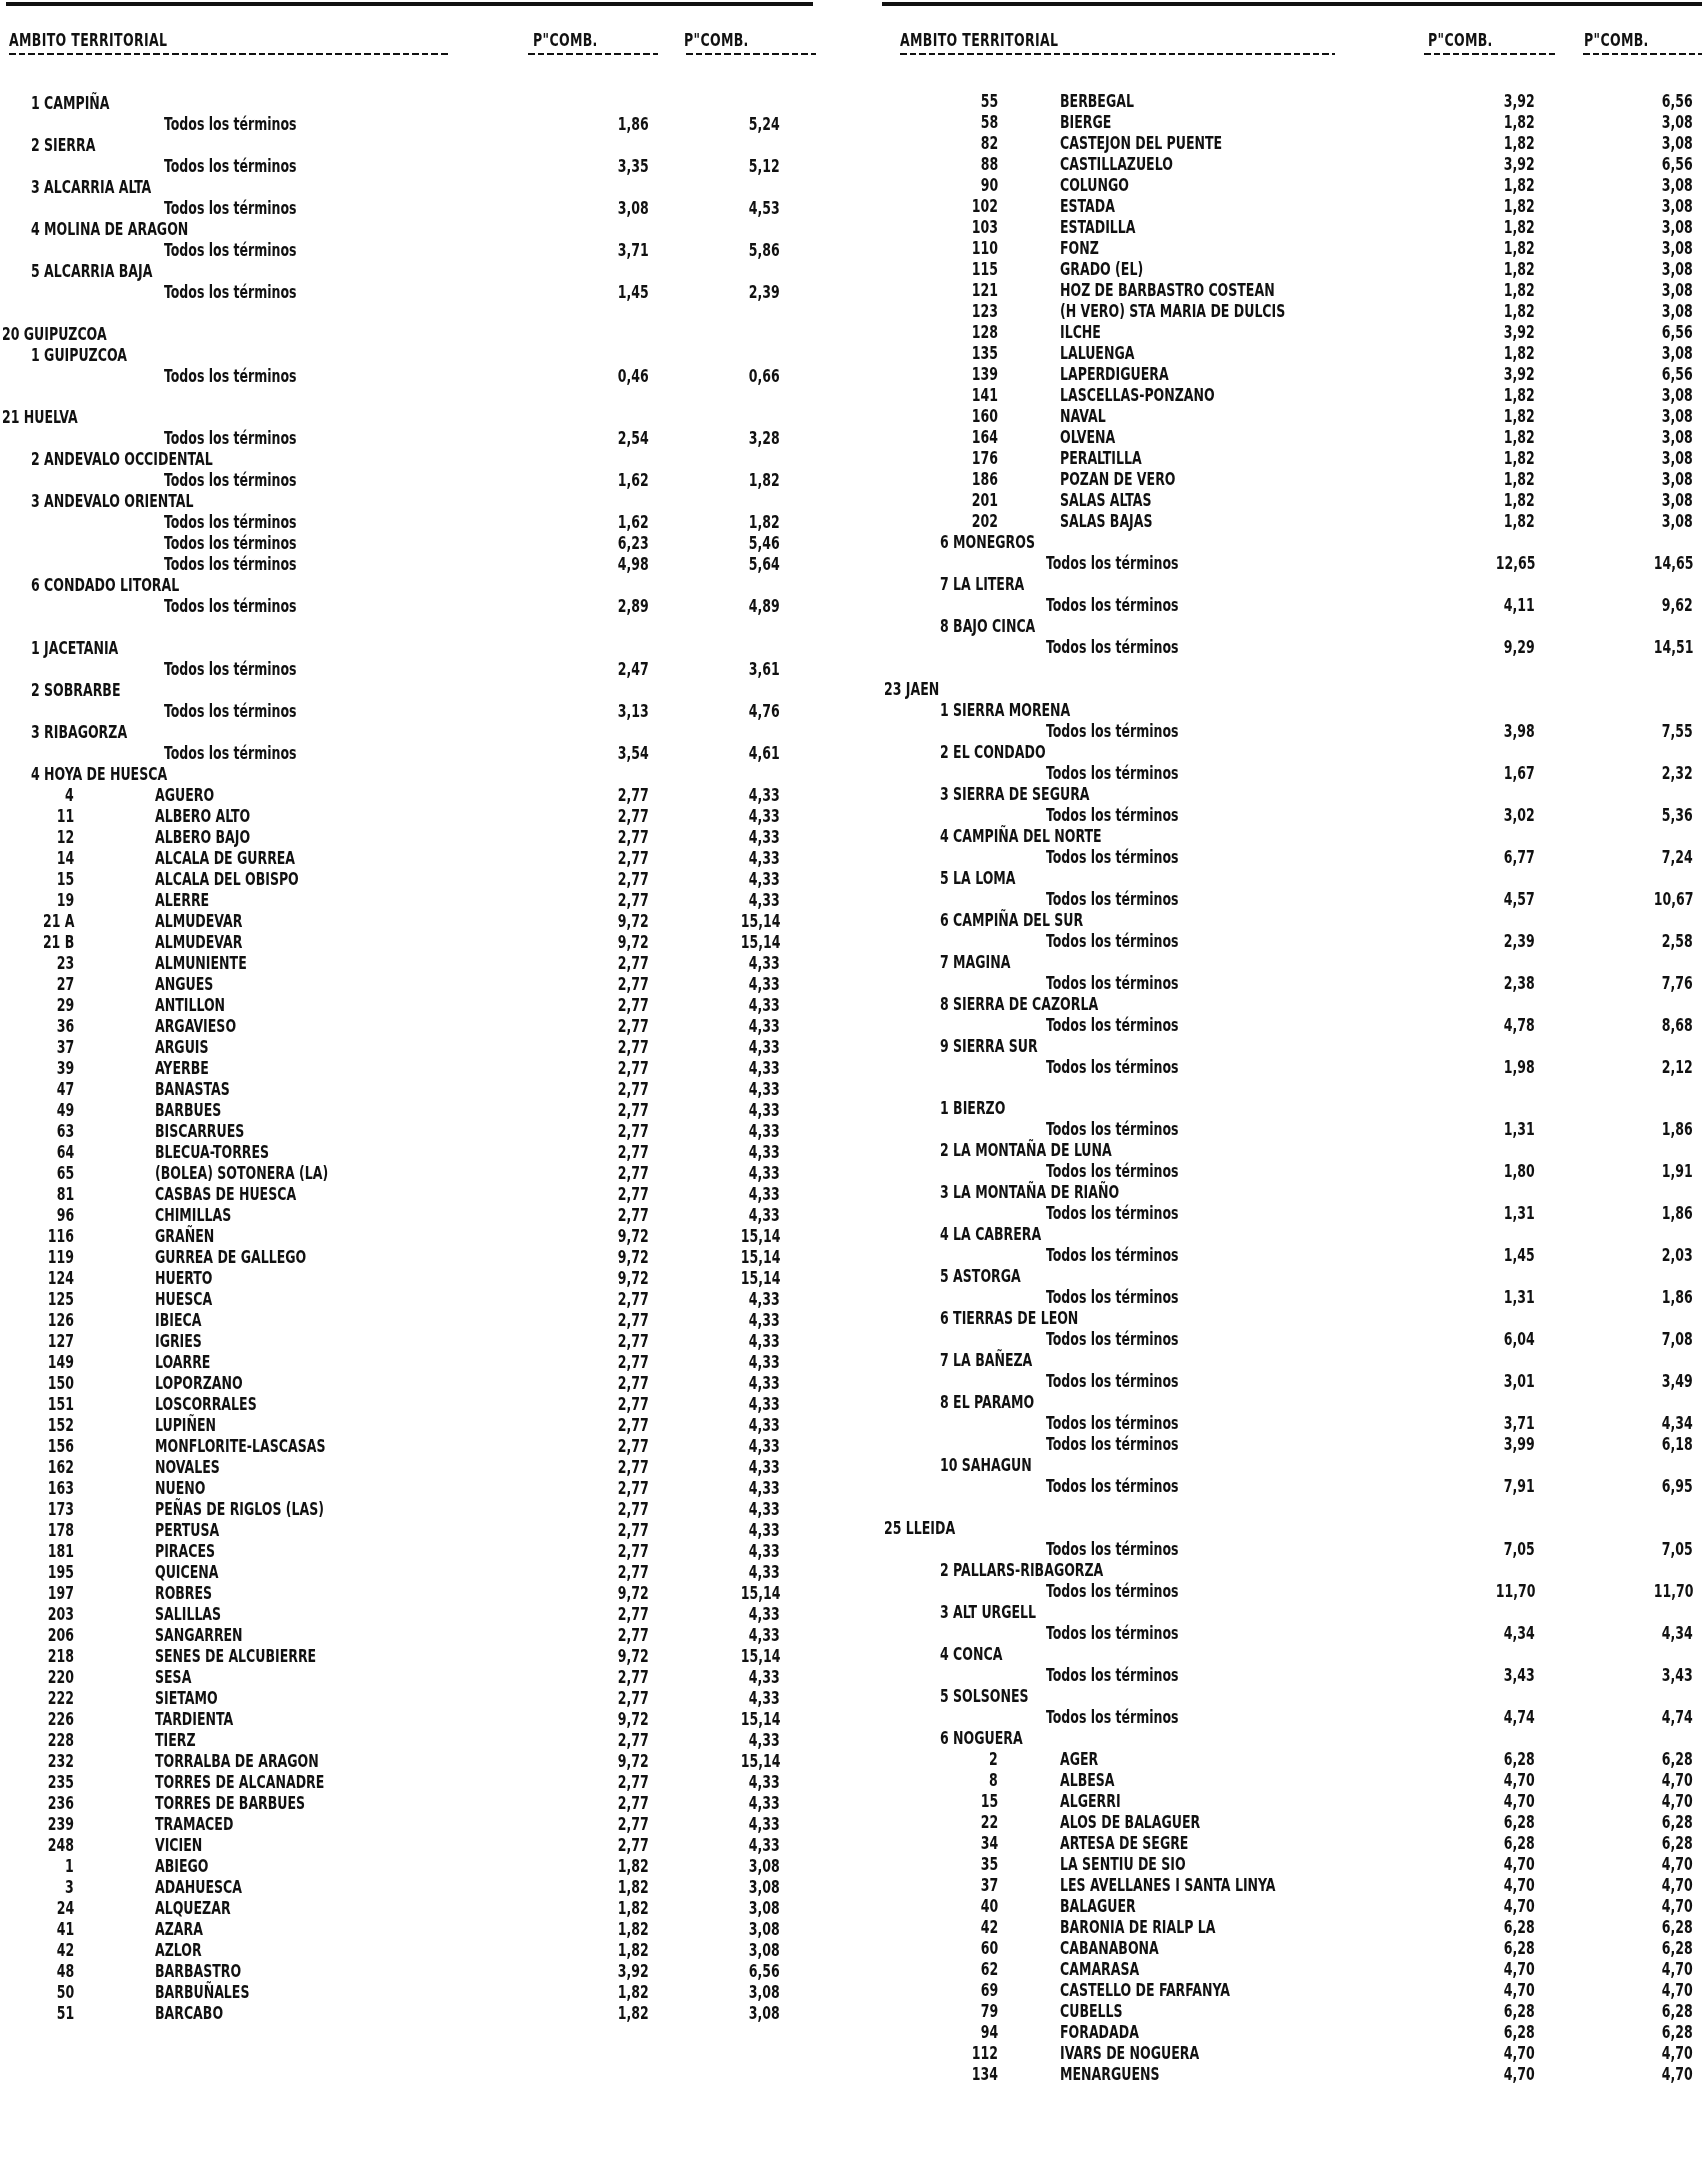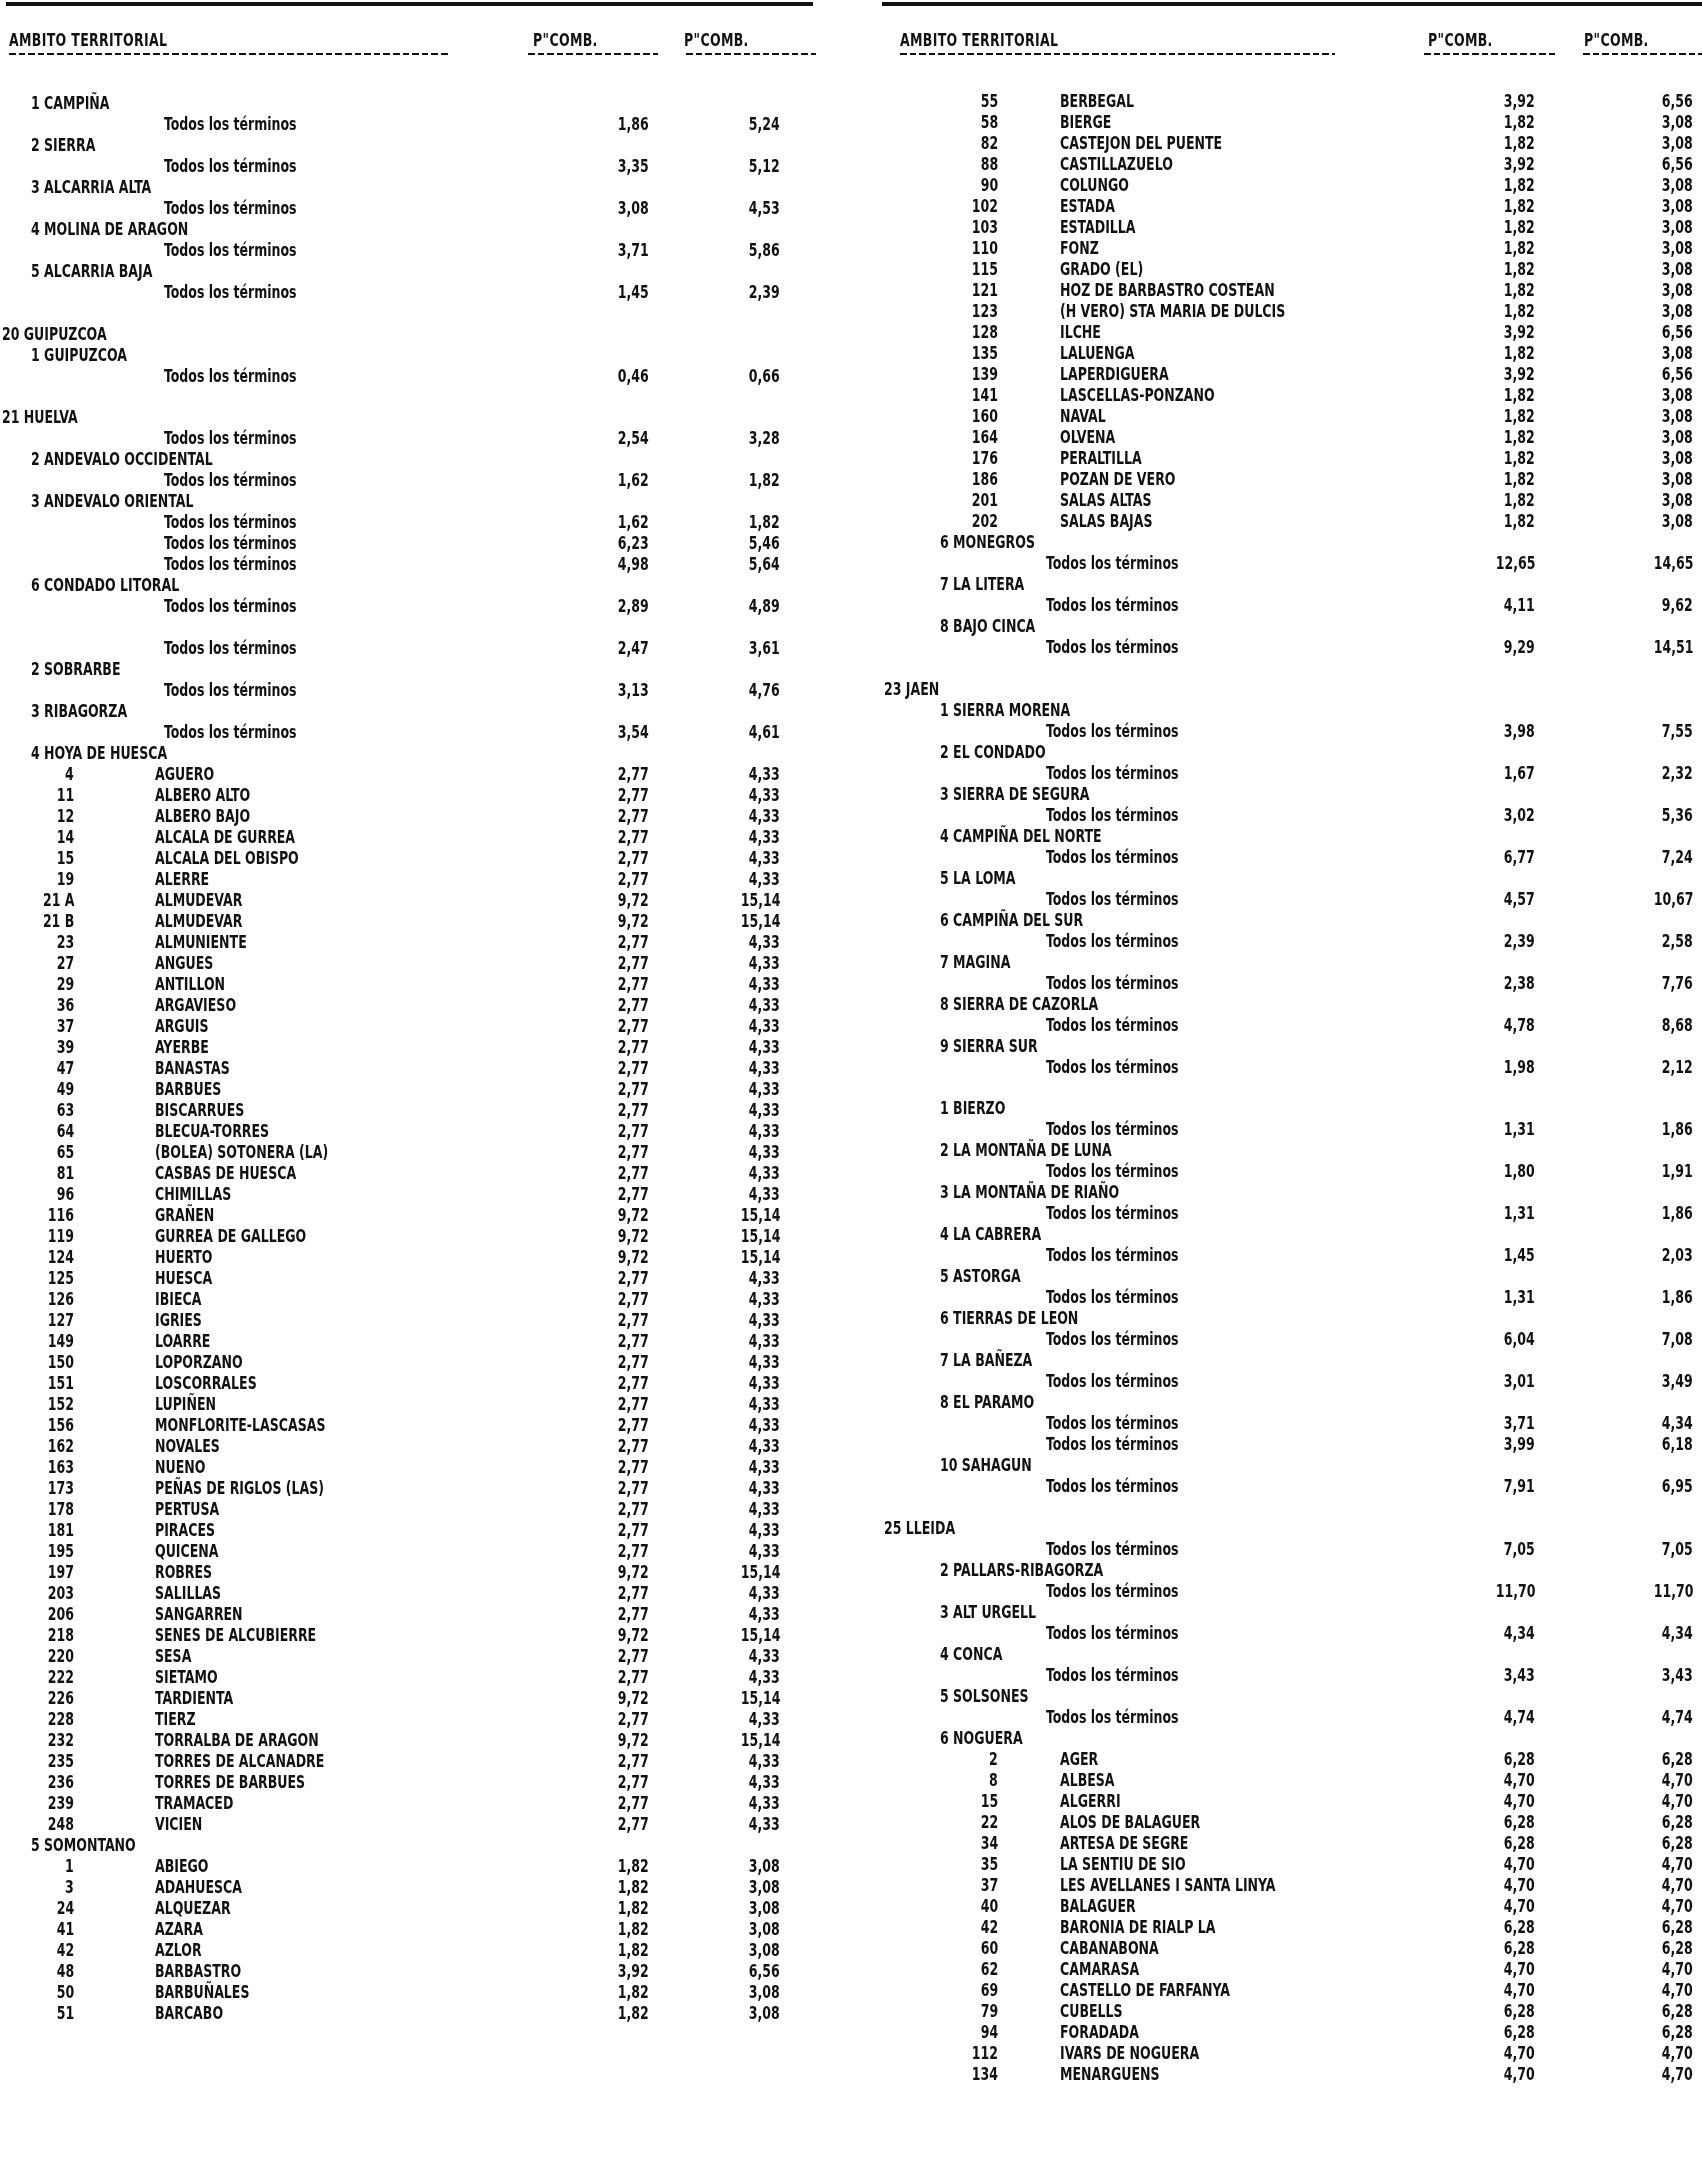--- a/index.html
+++ b/index.html
@@ -124,20 +124,23 @@
       <div class="r sub">
         <span style="left:31px">6 CONDADO LITORAL</span>
       </div>
       <div class="r sub">
         <span style="left:164px">Todos los términos</span>
         <span class="v" style="right:0px; left:auto; right:177px">2,89</span>
         <span class="v" style="left:auto; right:46px">4,89</span>
       </div>
       <div class="gap"></div>
       <div class="r sub">
+        <span style="left:31px">1 JACETANIA</span>
+      </div>
+      <div class="r sub">
         <span style="left:164px">Todos los términos</span>
         <span class="v" style="right:0px; left:auto; right:177px">2,47</span>
         <span class="v" style="left:auto; right:46px">3,61</span>
       </div>
       <div class="r sub">
         <span style="left:31px">2 SOBRARBE</span>
       </div>
       <div class="r sub">
         <span style="left:164px">Todos los términos</span>
         <span class="v" style="right:0px; left:auto; right:177px">3,13</span>
@@ -452,23 +455,20 @@
         <span class="v" style="left:auto; right:752px">239</span>
         <span style="left:155px">TRAMACED</span>
         <span class="v" style="left:auto; right:177px">2,77</span>
         <span class="v" style="left:auto; right:46px">4,33</span>
       </div>
       <div class="r det">
         <span class="v" style="left:auto; right:752px">248</span>
         <span style="left:155px">VICIEN</span>
         <span class="v" style="left:auto; right:177px">2,77</span>
         <span class="v" style="left:auto; right:46px">4,33</span>
-      </div>
-      <div class="r sub">
-        <span style="left:31px">5 SOMONTANO</span>
       </div>
       <div class="r det">
         <span class="v" style="left:auto; right:752px">1</span>
         <span style="left:155px">ABIEGO</span>
         <span class="v" style="left:auto; right:177px">1,82</span>
         <span class="v" style="left:auto; right:46px">3,08</span>
       </div>
       <div class="r det">
         <span class="v" style="left:auto; right:752px">3</span>
         <span style="left:155px">ADAHUESCA</span>

